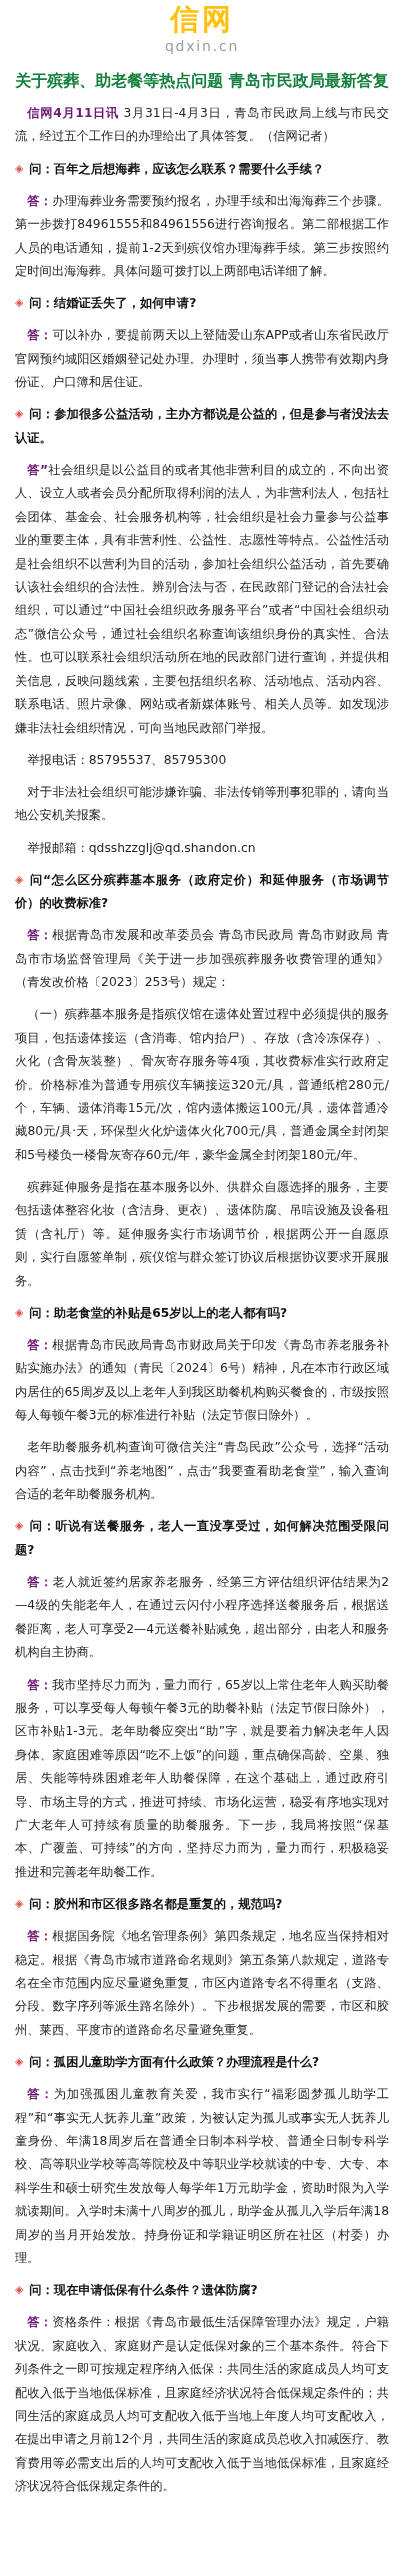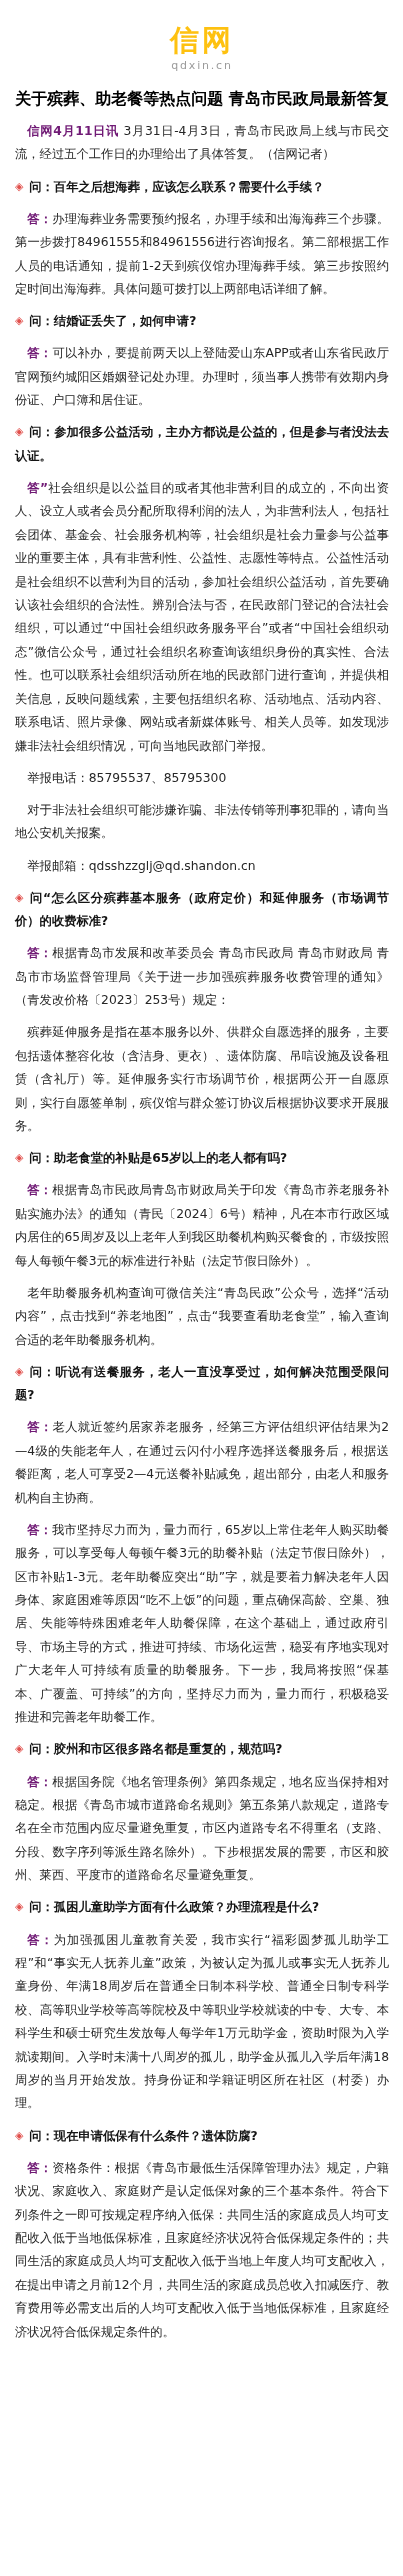--- a/index.html
+++ b/index.html
@@ -3,30 +3,30 @@
 <meta charset="utf-8">
 <style>
   html,body { margin:0; padding:0; background:#ffffff; }
   body {
     width:404px;
     font-family:"DejaVu Sans","Liberation Sans",sans-serif;
     color:#262626;
     -webkit-font-smoothing:antialiased;
   }
   .page { width:404px; background:#fff; }
-  .site-header { text-align:center; padding-top:25px; }
+  .site-header { text-align:center; padding-top:4px; }
   .logo-text {
     font-size:29px; font-weight:bold; color:#fec110;
     letter-spacing:2.9px; line-height:1.1; display:inline-block;
   }
   .logo-domain {
-    font-size:11px; color:#9b9b9b; letter-spacing:1.8px; margin-top:2.3px;
+    font-size:14px; color:#9b9b9b; letter-spacing:1.8px; margin-top:2.3px;
   }
   .article-title {
-    font-size:16px; font-weight:bold; color:#000000;
+    font-size:16px; font-weight:bold; color:#15803d;
     text-align:center; margin:15px 11.7px 8.2px; line-height:1.5;
   }
   .content { padding:0 15px; font-size:12.3px; line-height:23.4px; text-align:justify; }
   .content p { margin:8.8px 0; }
   p.para { text-indent:12.3px; }
   p.question { font-weight:bold; color:#141414; text-indent:0; margin:8px 0; }
   .prefix { font-weight:bold; color:#701a75; }
   .diamond {
     color:#e14f4b; font-size:11px; margin-right:5.8px;
     display:inline-block; transform:translateY(-0.6px);
@@ -52,20 +52,21 @@
         <p class="para"><span class="prefix">答：</span>办理海葬业务需要预约报名，办理手续和出海海葬三个步骤。第一步拨打84961555和84961556进行咨询报名。第二部根据工作人员的电话通知，提前1-2天到殡仪馆办理海葬手续。第三步按照约定时间出海海葬。具体问题可拨打以上两部电话详细了解。</p>
         <p class="question"><span class="diamond">◈</span><span>问：结婚证丢失了，如何申请?</span></p>
         <p class="para"><span class="prefix">答：</span>可以补办，要提前两天以上登陆爱山东APP或者山东省民政厅官网预约城阳区婚姻登记处办理。办理时，须当事人携带有效期内身份证、户口簿和居住证。</p>
         <p class="question"><span class="diamond">◈</span><span>问：参加很多公益活动，主办方都说是公益的，但是参与者没法去认证。</span></p>
         <p class="para"><span class="prefix">答”</span>社会组织是以公益目的或者其他非营利目的成立的，不向出资人、设立人或者会员分配所取得利润的法人，为非营利法人，包括社会团体、基金会、社会服务机构等，社会组织是社会力量参与公益事业的重要主体，具有非营利性、公益性、志愿性等特点。公益性活动是社会组织不以营利为目的活动，参加社会组织公益活动，首先要确认该社会组织的合法性。辨别合法与否，在民政部门登记的合法社会组织，可以通过“中国社会组织政务服务平台”或者“中国社会组织动态”微信公众号，通过社会组织名称查询该组织身份的真实性、合法性。也可以联系社会组织活动所在地的民政部门进行查询，并提供相关信息，反映问题线索，主要包括组织名称、活动地点、活动内容、联系电话、照片录像、网站或者新媒体账号、相关人员等。如发现涉嫌非法社会组织情况，可向当地民政部门举报。</p>
         <p class="para">举报电话：85795537、85795300</p>
         <p class="para">对于非法社会组织可能涉嫌诈骗、非法传销等刑事犯罪的，请向当地公安机关报案。</p>
         <p class="para">举报邮箱：qdsshzzglj@qd.shandon.cn</p>
         <p class="question"><span class="diamond">◈</span><span>问“怎么区分殡葬基本服务（政府定价）和延伸服务（市场调节价）的收费标准?</span></p>
         <p class="para"><span class="prefix">答：</span>根据青岛市发展和改革委员会 青岛市民政局 青岛市财政局 青岛市市场监督管理局《关于进一步加强殡葬服务收费管理的通知》（青发改价格〔2023〕253号）规定：</p>
+        <p class="para">（一）殡葬基本服务是指殡仪馆在遗体处置过程中必须提供的服务项目，包括遗体接运（含消毒、馆内抬尸）、存放（含冷冻保存）、火化（含骨灰装整）、骨灰寄存服务等4项，其收费标准实行政府定价。价格标准为普通专用殡仪车辆接运320元/具，普通纸棺280元/个，车辆、遗体消毒15元/次，馆内遗体搬运100元/具，遗体普通冷藏80元/具·天，环保型火化炉遗体火化700元/具，普通金属全封闭架和5号楼负一楼骨灰寄存60元/年，豪华金属全封闭架180元/年。</p>
         <p class="para">殡葬延伸服务是指在基本服务以外、供群众自愿选择的服务，主要包括遗体整容化妆（含洁身、更衣）、遗体防腐、吊唁设施及设备租赁（含礼厅）等。延伸服务实行市场调节价，根据两公开一自愿原则，实行自愿签单制，殡仪馆与群众签订协议后根据协议要求开展服务。</p>
         <p class="question"><span class="diamond">◈</span><span>问：助老食堂的补贴是65岁以上的老人都有吗?</span></p>
         <p class="para"><span class="prefix">答：</span>根据青岛市民政局青岛市财政局关于印发《青岛市养老服务补贴实施办法》的通知（青民〔2024〕6号）精神，凡在本市行政区域内居住的65周岁及以上老年人到我区助餐机构购买餐食的，市级按照每人每顿午餐3元的标准进行补贴（法定节假日除外）。</p>
         <p class="para">老年助餐服务机构查询可微信关注“青岛民政”公众号，选择“活动内容”，点击找到“养老地图”，点击“我要查看助老食堂”，输入查询合适的老年助餐服务机构。</p>
         <p class="question"><span class="diamond">◈</span><span>问：听说有送餐服务，老人一直没享受过，如何解决范围受限问题?</span></p>
         <p class="para"><span class="prefix">答：</span>老人就近签约居家养老服务，经第三方评估组织评估结果为2—4级的失能老年人，在通过云闪付小程序选择送餐服务后，根据送餐距离，老人可享受2—4元送餐补贴减免，超出部分，由老人和服务机构自主协商。</p>
         <p class="para"><span class="prefix">答：</span>我市坚持尽力而为，量力而行，65岁以上常住老年人购买助餐服务，可以享受每人每顿午餐3元的助餐补贴（法定节假日除外），区市补贴1-3元。老年助餐应突出“助”字，就是要着力解决老年人因身体、家庭困难等原因“吃不上饭”的问题，重点确保高龄、空巢、独居、失能等特殊困难老年人助餐保障，在这个基础上，通过政府引导、市场主导的方式，推进可持续、市场化运营，稳妥有序地实现对广大老年人可持续有质量的助餐服务。下一步，我局将按照“保基本、广覆盖、可持续”的方向，坚持尽力而为，量力而行，积极稳妥推进和完善老年助餐工作。</p>
         <p class="question"><span class="diamond">◈</span><span>问：胶州和市区很多路名都是重复的，规范吗?</span></p>
         <p class="para"><span class="prefix">答：</span>根据国务院《地名管理条例》第四条规定，地名应当保持相对稳定。根据《青岛市城市道路命名规则》第五条第八款规定，道路专名在全市范围内应尽量避免重复，市区内道路专名不得重名（支路、分段、数字序列等派生路名除外）。下步根据发展的需要，市区和胶州、莱西、平度市的道路命名尽量避免重复。</p>
         <p class="question"><span class="diamond">◈</span><span>问：孤困儿童助学方面有什么政策？办理流程是什么?</span></p>

